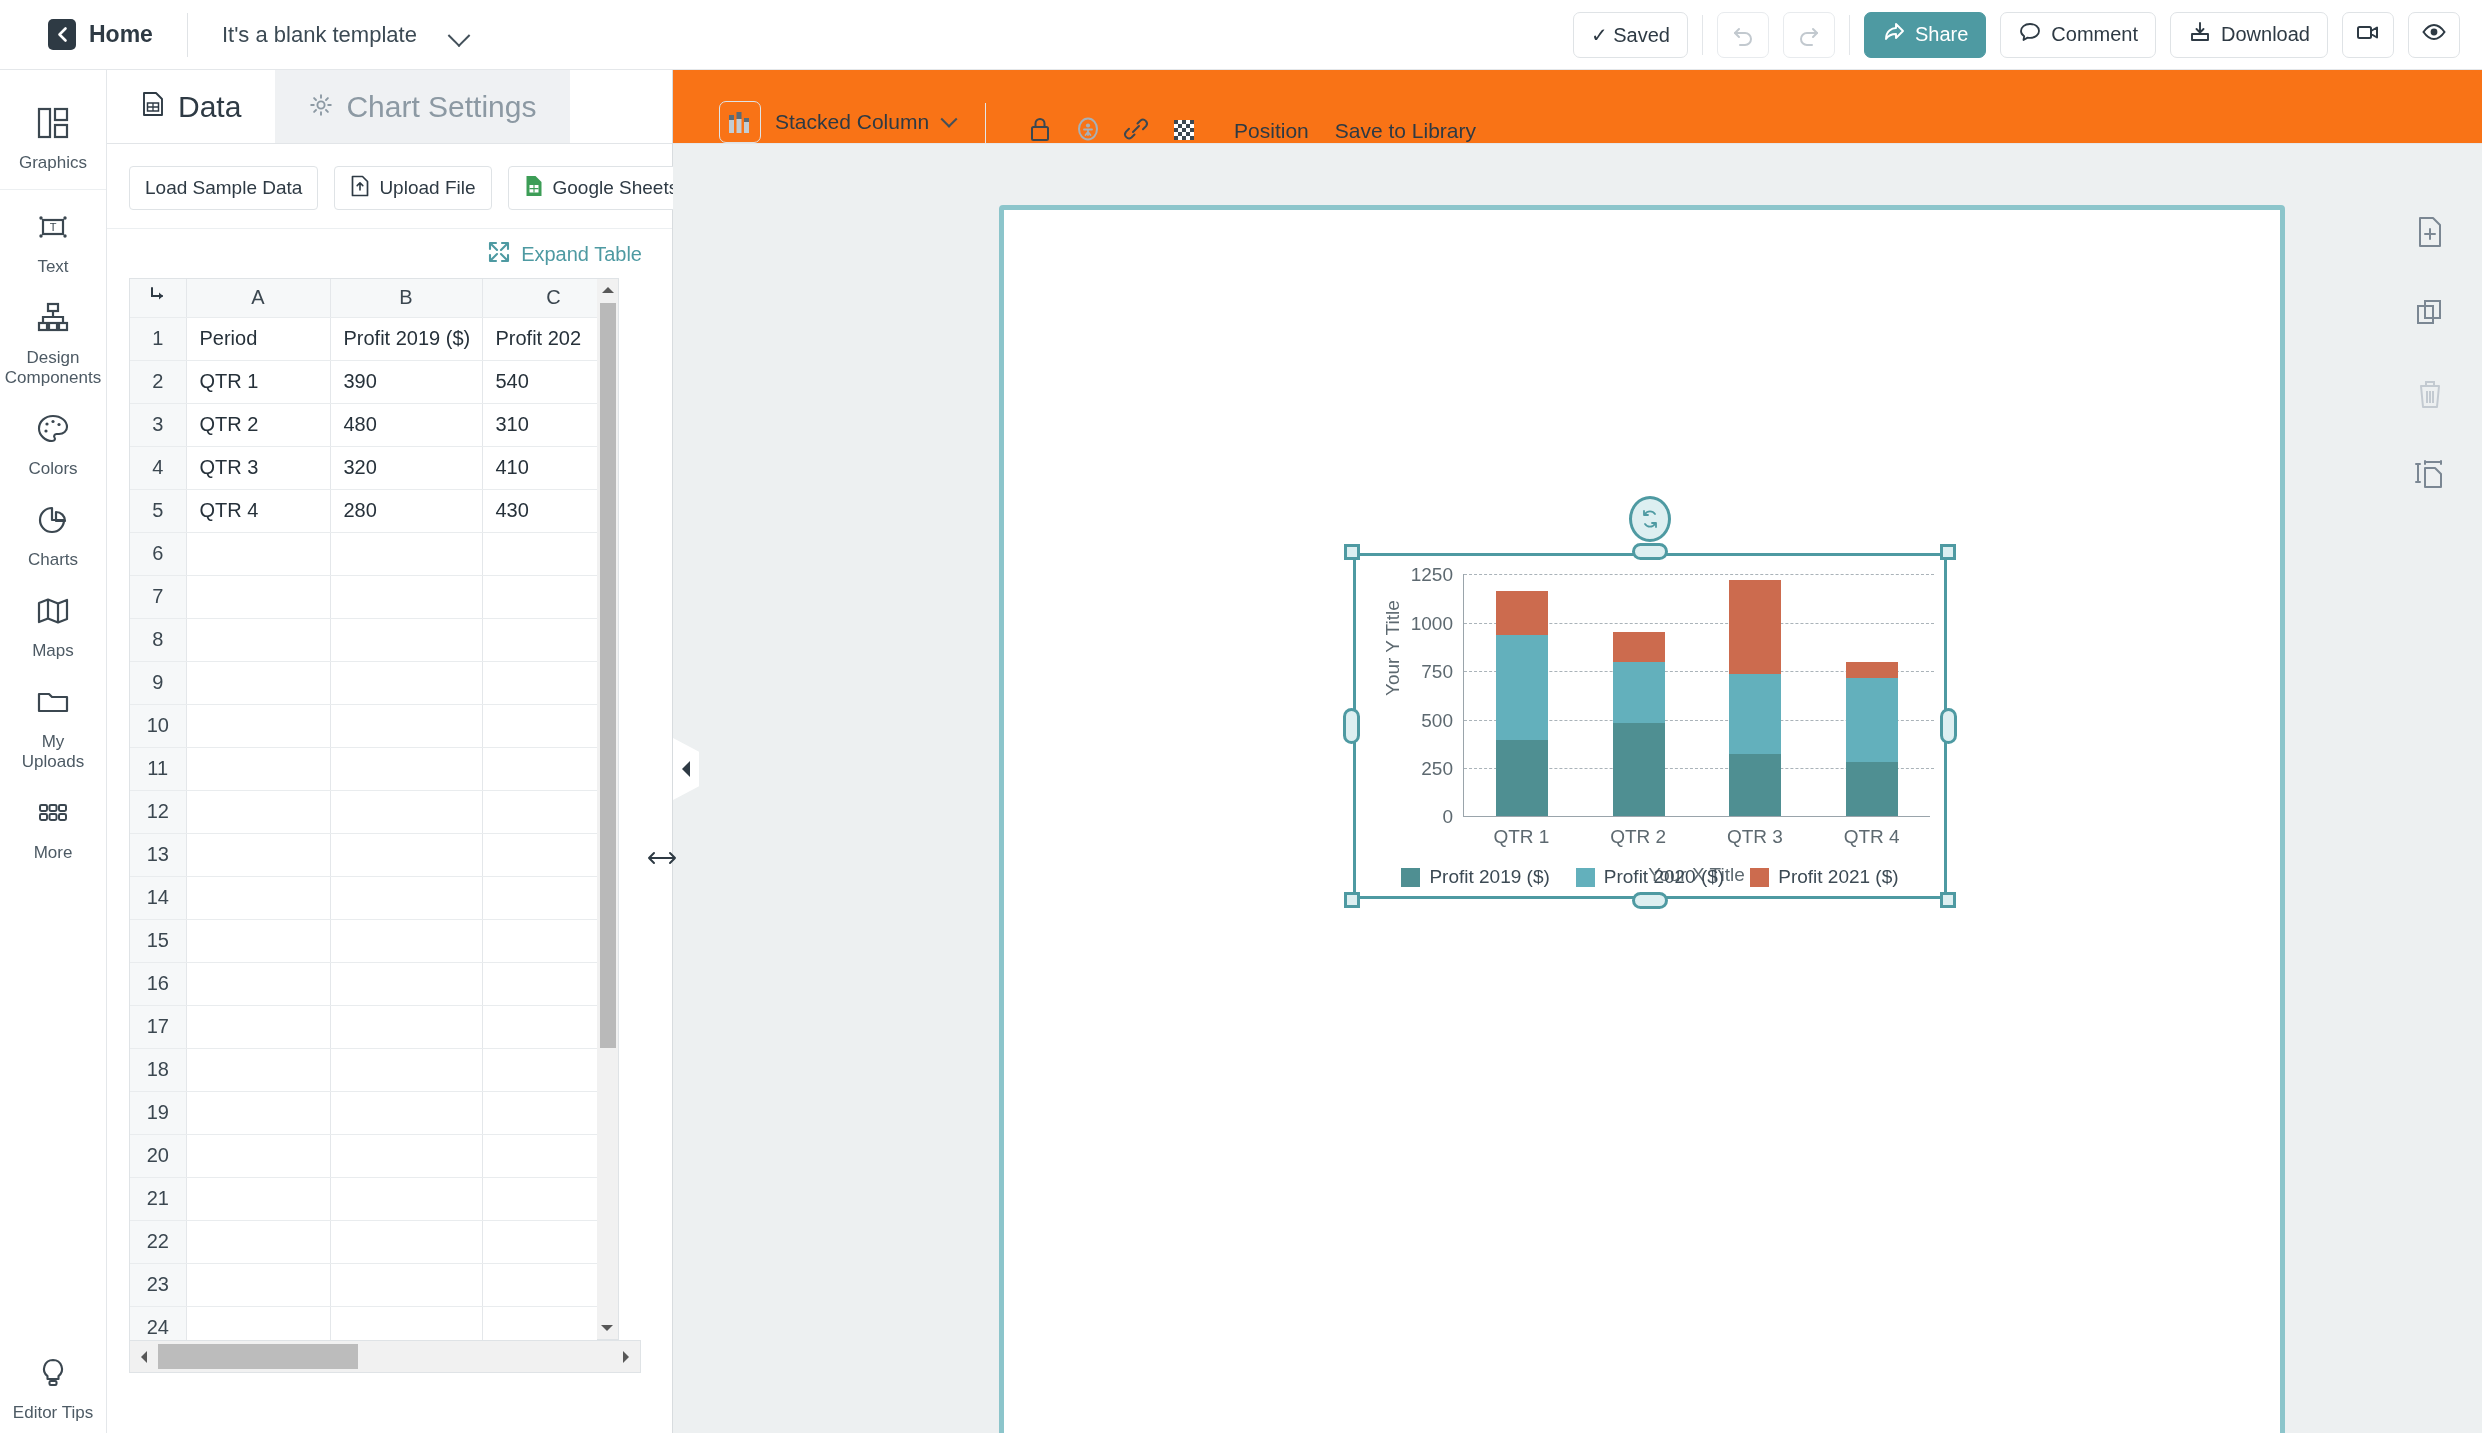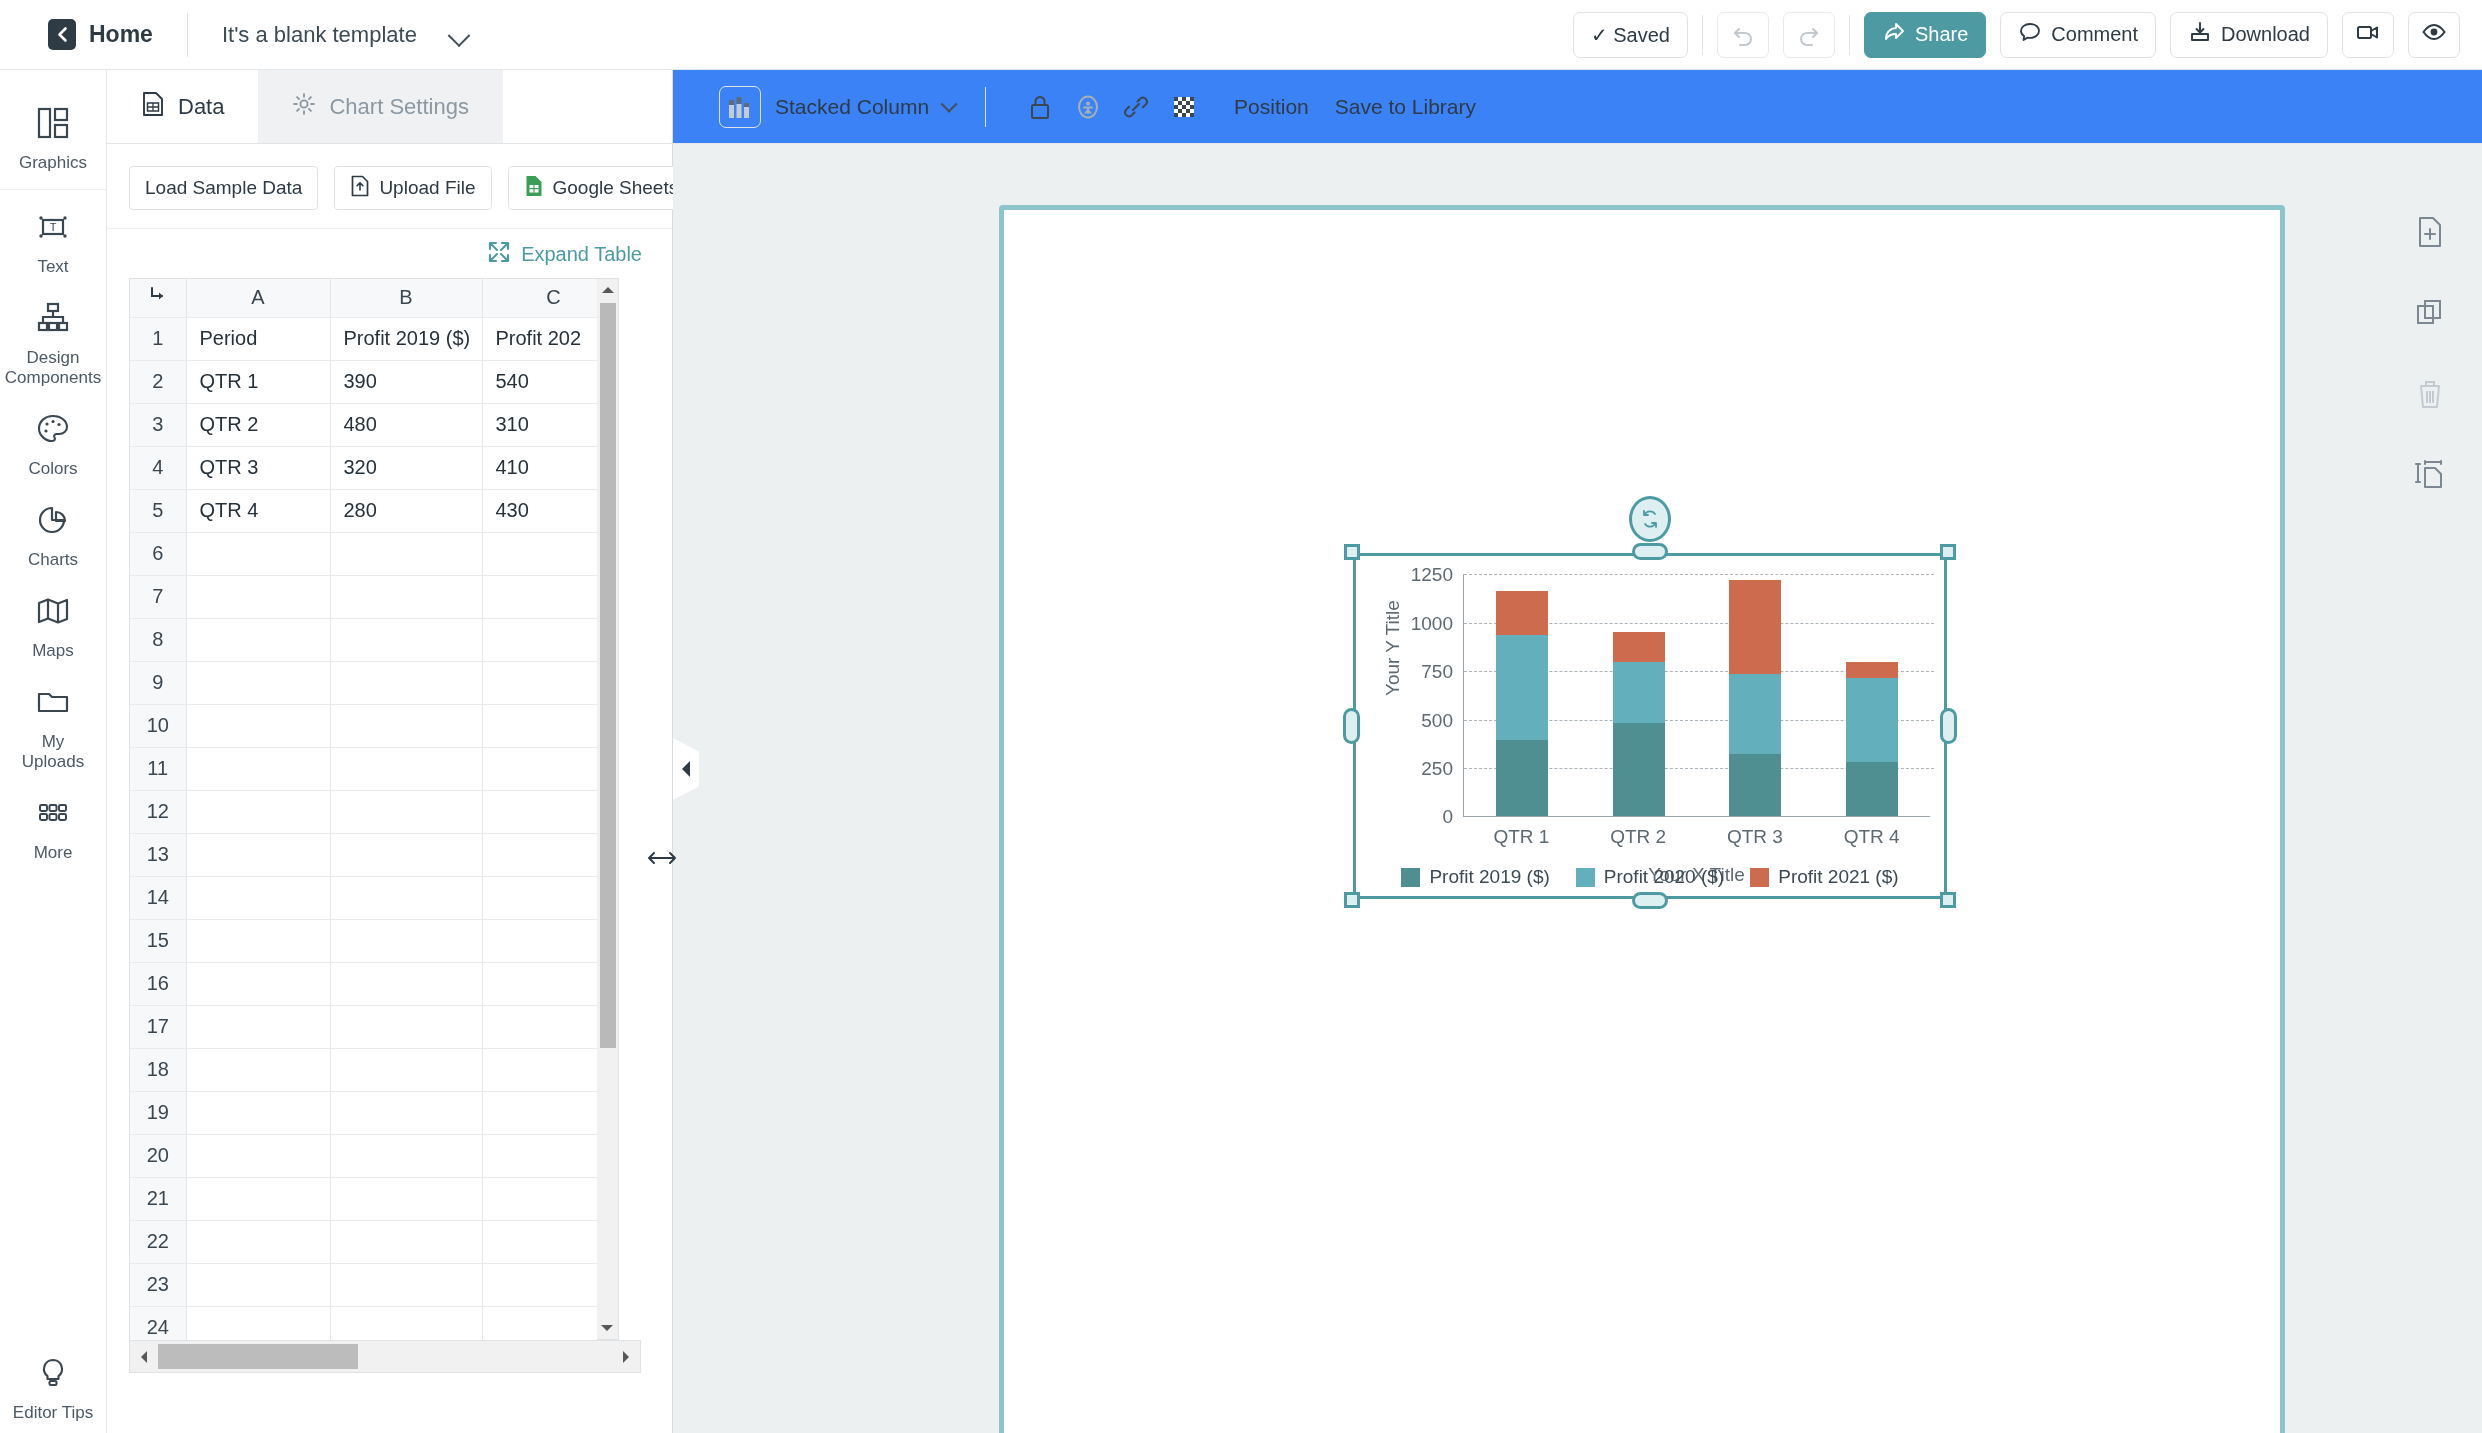--- a/index.html
+++ b/index.html
@@ -61,21 +61,21 @@
   .rail-bottom { margin-top: auto; }
 
   
   .panel {
     position: absolute; top: 70px; left: 107px; width: 566px; height: 1363px;
     background: #ffffff; border-right: 1px solid #d8dcdf;
   }
   .tabs { display: flex; height: 74px; border-bottom: 1px solid #e2e5e8; }
   .tab {
     display: flex; align-items: center; gap: 13px; padding: 0 34px;
-    font-size: 22px; color: #2e3a44; cursor: pointer; position: relative;
+    font-size: 30px; color: #2e3a44; cursor: pointer; position: relative;
   }
   .tab.inactive { background: #eff1f3; color: #8c99a3; }
   .toolrow { display: flex; gap: 16px; padding: 22px 22px 18px 22px; border-bottom: 1px solid #eceff1; }
   .sbtn {
     height: 44px; border: 1px solid #dfe3e6; border-radius: 4px; background: #fff;
     display: flex; align-items: center; gap: 9px; padding: 0 15px;
     font-size: 19px; color: #2e3a44; cursor: pointer; white-space: nowrap;
   }
   .expand-row { display: flex; justify-content: flex-end; padding: 12px 30px 10px 0; }
   .expand-btn {
@@ -122,21 +122,21 @@
     clip-path: polygon(0 0, 100% 22%, 100% 78%, 0 100%); cursor: pointer; z-index: 5;
   }
   .resize-handle {
     position: absolute; left: 645px; top: 845px; width: 34px; height: 26px;
     display: flex; align-items: center; justify-content: center; cursor: ew-resize; z-index: 5;
   }
 
   
   .chart-toolbar {
     position: absolute; top: 70px; left: 673px; width: 1809px; height: 74px;
-    background: #3b82f6; display: flex; align-items: center; padding-left: 46px;
+    background: #f97316; display: flex; align-items: flex-end; padding-left: 46px;
     border-bottom: 1px solid #e4e7ea;
   }
   .ctype { display: flex; align-items: center; gap: 14px; cursor: pointer; }
   .ctype-icon {
     width: 42px; height: 42px; border: 1px solid #dfe3e6; border-radius: 7px;
     display: flex; align-items: flex-end; justify-content: center; gap: 3px; padding-bottom: 7px;
   }
   .ctype-label { font-size: 21px; color: #2e3a44; }
   .chev-sm { width: 12px; height: 12px; border-right: 2.2px solid #43505a;
              border-bottom: 2.2px solid #43505a; transform: rotate(45deg) translate(-2px,-2px); }

